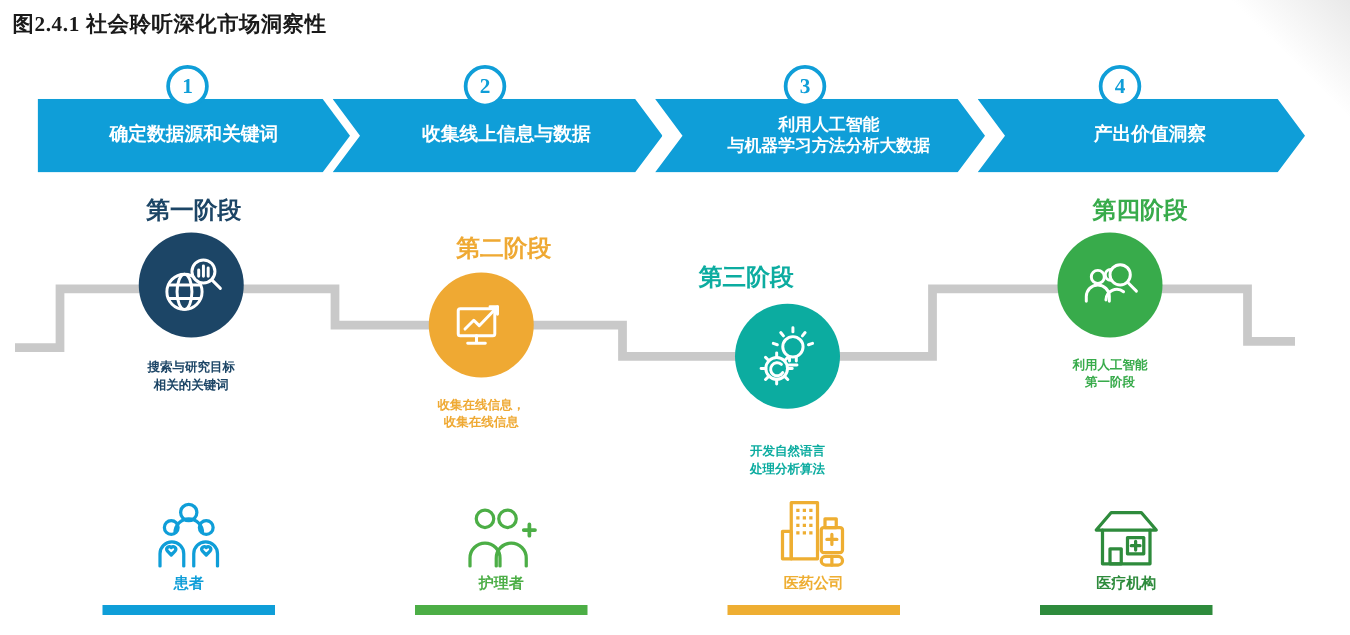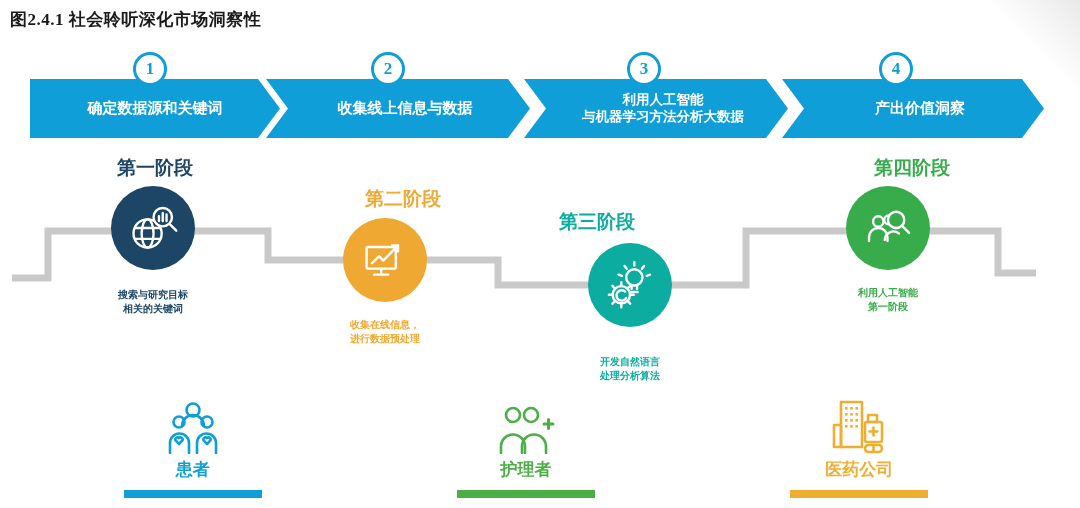--- a/index.html
+++ b/index.html
@@ -51,21 +51,21 @@
     position:absolute;transform:translateX(-50%);text-align:center;font-size:10px;
     font-weight:bold;color:var(--c);line-height:1.35;white-space:nowrap;z-index:3;
   }
   
   .stakeholders{position:absolute;left:26px;top:394px;width:1000px;display:flex;}
   .stk-col{flex:1;display:flex;flex-direction:column;align-items:center;color:var(--c);}
   .stk-icon{height:60px;display:flex;align-items:flex-end;justify-content:center;}
   .stk-icon svg{stroke:currentColor;fill:none;stroke-width:2.6;stroke-linecap:round;stroke-linejoin:round;}
   .stk-icon svg .fdot{fill:currentColor;stroke:none;}
   .stk-icon svg .wfill{fill:#ffffff;}
-  .stk-label{margin-top:4px;font-size:17px;font-weight:bold;}
+  .stk-label{margin-top:4px;font-size:12px;font-weight:bold;}
   .stk-bar{margin-top:9px;width:138px;height:8px;background:var(--c);}
 </style>
 </head>
 <body>
 
 <div id="canvas">
   <div class="corner-shade"></div>
 
   <div class="fig-title">图2.4.1 社会聆听深化市场洞察性</div>
 
@@ -114,21 +114,21 @@
   <div class="stage-circle" style="left: 343px; top: 218px; --c: #efa933;">
     <svg width="52" height="52" viewBox="0 0 48 48">
       <rect x="7" y="12" width="27" height="20" rx="1.5"></rect>
       <path d="M20.5 32 v5 M14 37.5 h13"></path>
       <path d="M12 27 l6.5-6.5 4 4 L36 10.5"></path>
       <path d="M30.5 10.5 h5.5 v5.5"></path>
     </svg>
   </div>
   <div class="stage-caption" style="left: 385px; top: 318px; --c: #efa933;">
     <div>收集在线信息，</div>
-    <div>进行数据预处理</div>
+    <div>收集在线信息</div>
   </div>
 
   <div class="stage-name" style="left: 597px; top: 209px; --c: #0caca0;">第三阶段</div>
   <div class="stage-circle" style="left: 588px; top: 243px; --c: #0caca0;">
     <svg width="52" height="52" viewBox="0 0 48 48">
       <path d="M28 6 v-3 M35 9 l2-2.5 M39.5 15.5 l3-1 M21 9 l-2-2.5 M16.5 15.5 l-3-1"></path>
       <circle cx="28" cy="17" r="7.5"></circle>
       <path d="M25.5 24.5 v3 M30.5 24.5 v3 M25 30.5 h6"></path>
       <circle cx="16" cy="33" r="8"></circle>
       <path d="M24 33 h3.5 M16 25 v-3.5 M16 41 v3.5 M8 33 H4.5 M21.7 27.3 l2.5-2.5 M21.7 38.7 l2.5 2.5 M10.3 27.3 L7.8 24.8 M10.3 38.7 l-2.5 2.5"></path>
@@ -211,16 +211,29 @@
           <rect x="33" y="24" width="17" height="20" rx="2"></rect>
           <path d="M41.5 29.5 v8 M37.5 33.5 h8"></path>
           <rect x="33" y="47" width="17" height="7" rx="3.5"></rect>
           <path d="M41.5 47 v7"></path>
         </svg>
       </div>
       <div class="stk-label">医药公司</div>
       <div class="stk-bar"></div>
     </div>
 
+    <div class="stk-col" style="--c: #2e8b3c;">
+      <div class="stk-icon">
+        <svg width="52" height="50" viewBox="0 0 52 50">
+          <path d="M2 20 L14 6 h24 L50 20 Z"></path>
+          <path d="M7 20 v27 h38 V20"></path>
+          <rect x="13" y="35" width="9" height="12"></rect>
+          <rect x="27" y="26" width="13" height="13"></rect>
+          <path d="M33.5 29 v7 M30 32.5 h7"></path>
+        </svg>
+      </div>
+      <div class="stk-label">医疗机构</div>
+      <div class="stk-bar"></div>
+    </div>
 
 
   </div>
 </div>
 
 </body></html>

